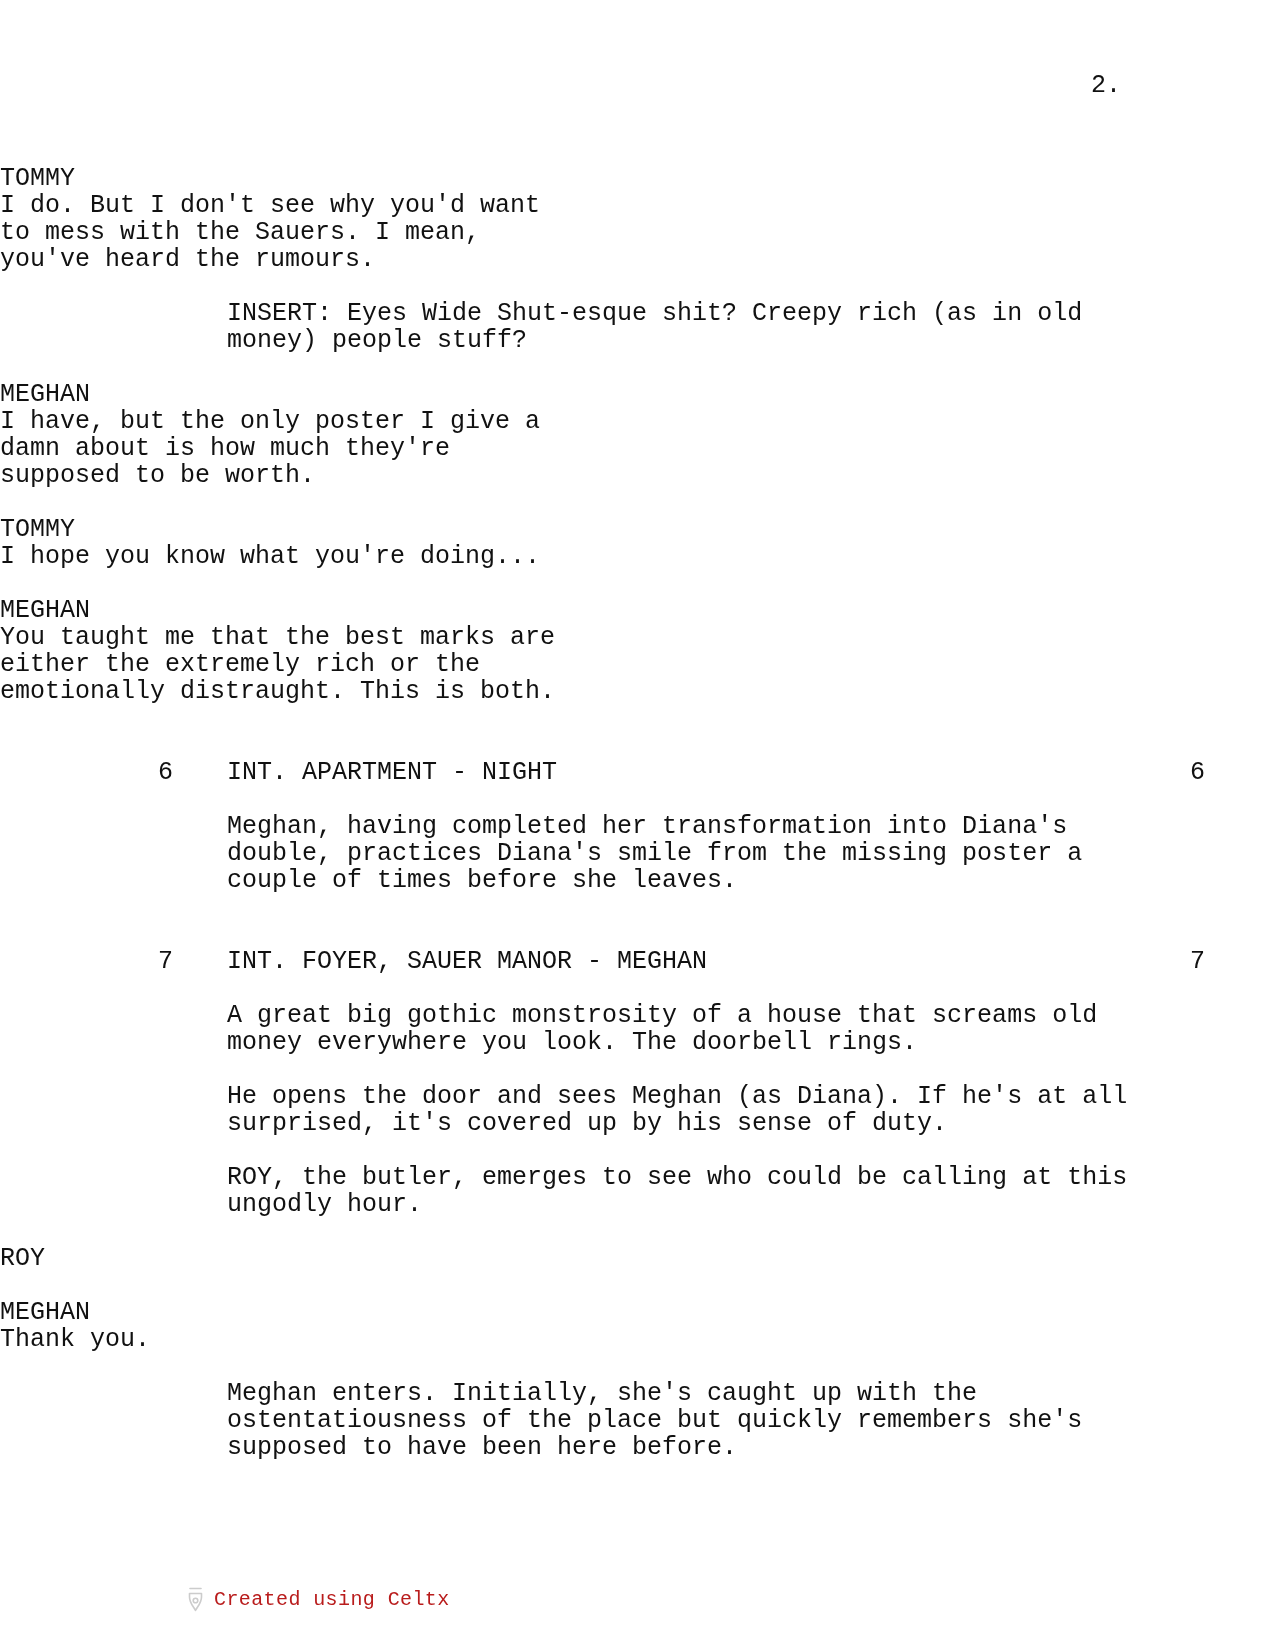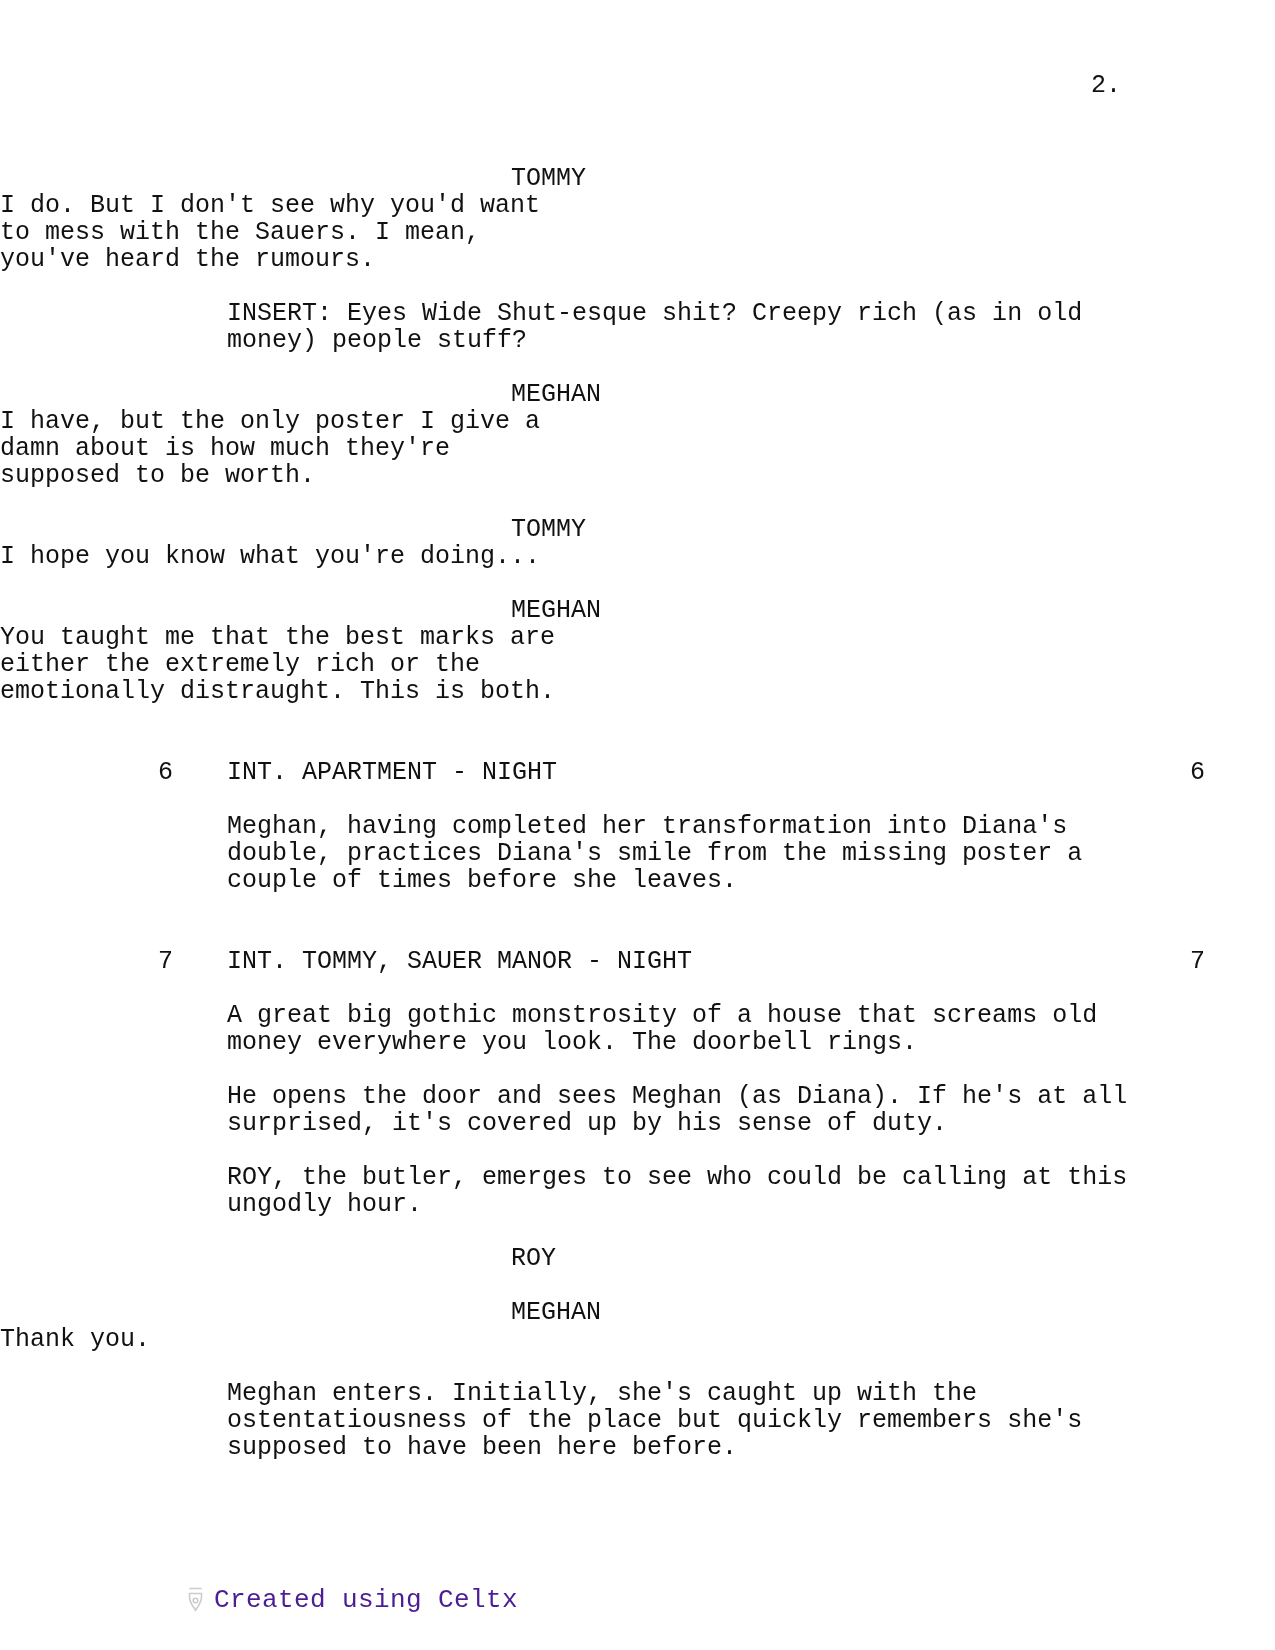--- a/index.html
+++ b/index.html
@@ -25,38 +25,38 @@
   }
   .content {
     position: absolute;
     top: 165px;
     left: 0;
     right: 0;
   }
   .block { margin-top: 27px; }
   .block:first-child { margin-top: 0; }
 
-  .char   { margin-left: 511px; }
+  .char   { }
   .speech { white-space: pre-line; }
   .action { margin-left: 227px; white-space: pre-line; }
 
   .scene  { margin-top: 54px; position: relative; }
   .scene .num-left  { position: absolute; left: 158px; top: 0; }
   .scene .heading   { margin-left: 227px; }
   .scene .num-right { position: absolute; left: 1190px; top: 0; }
 
   .footer {
     position: absolute;
     left: 186px;
     top: 1586px;
     display: flex;
-    align-items: flex-end;
+    align-items: flex-start;
     gap: 9px;
-    color: #4c1d95;
-    font-size: 26px;
+    color: #b91c1c;
+    font-size: 20px;
     letter-spacing: 0.4px;
   }
   .footer svg { display: block; }
 </style>
 </head>
 <body>
 
 <div class="page">
 
   <div class="page-number">2.</div>
@@ -97,21 +97,21 @@
       <div class="heading">INT. APARTMENT - NIGHT</div>
       <span class="num-right">6</span>
     </div>
 
     <div class="block action">Meghan, having completed her transformation into Diana's
 double, practices Diana's smile from the missing poster a
 couple of times before she leaves.</div>
 
     <div class="block scene">
       <span class="num-left">7</span>
-      <div class="heading">INT. TOMMY, SAUER MANOR - NIGHT</div>
+      <div class="heading">INT. FOYER, SAUER MANOR - MEGHAN</div>
       <span class="num-right">7</span>
     </div>
 
     <div class="block action">A great big gothic monstrosity of a house that screams old
 money everywhere you look. The doorbell rings.</div>
 
     <div class="block action">He opens the door and sees Meghan (as Diana). If he's at all
 surprised, it's covered up by his sense of duty.</div>
 
     <div class="block action">ROY, the butler, emerges to see who could be calling at this

